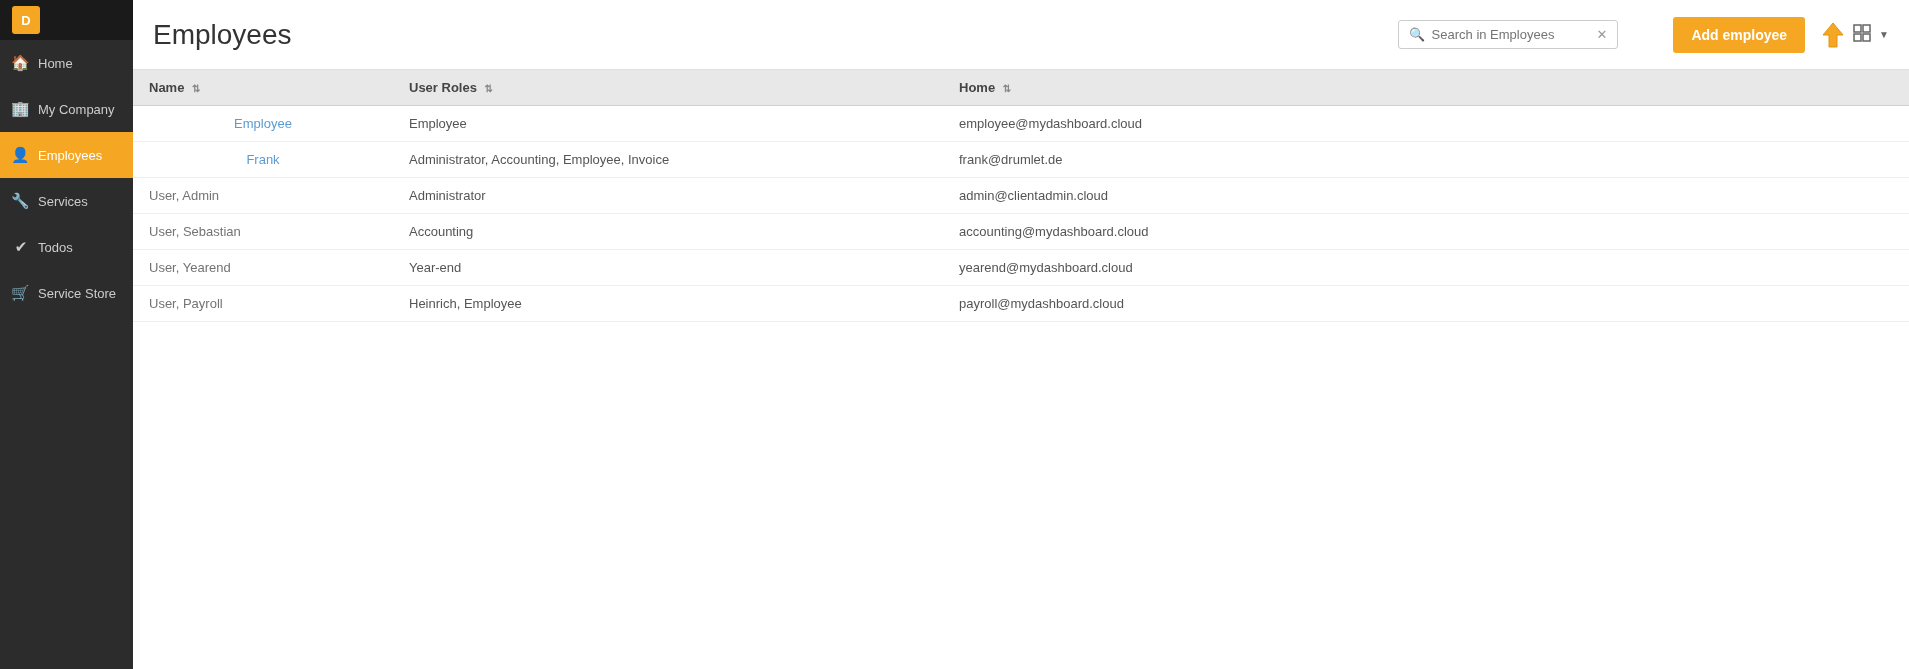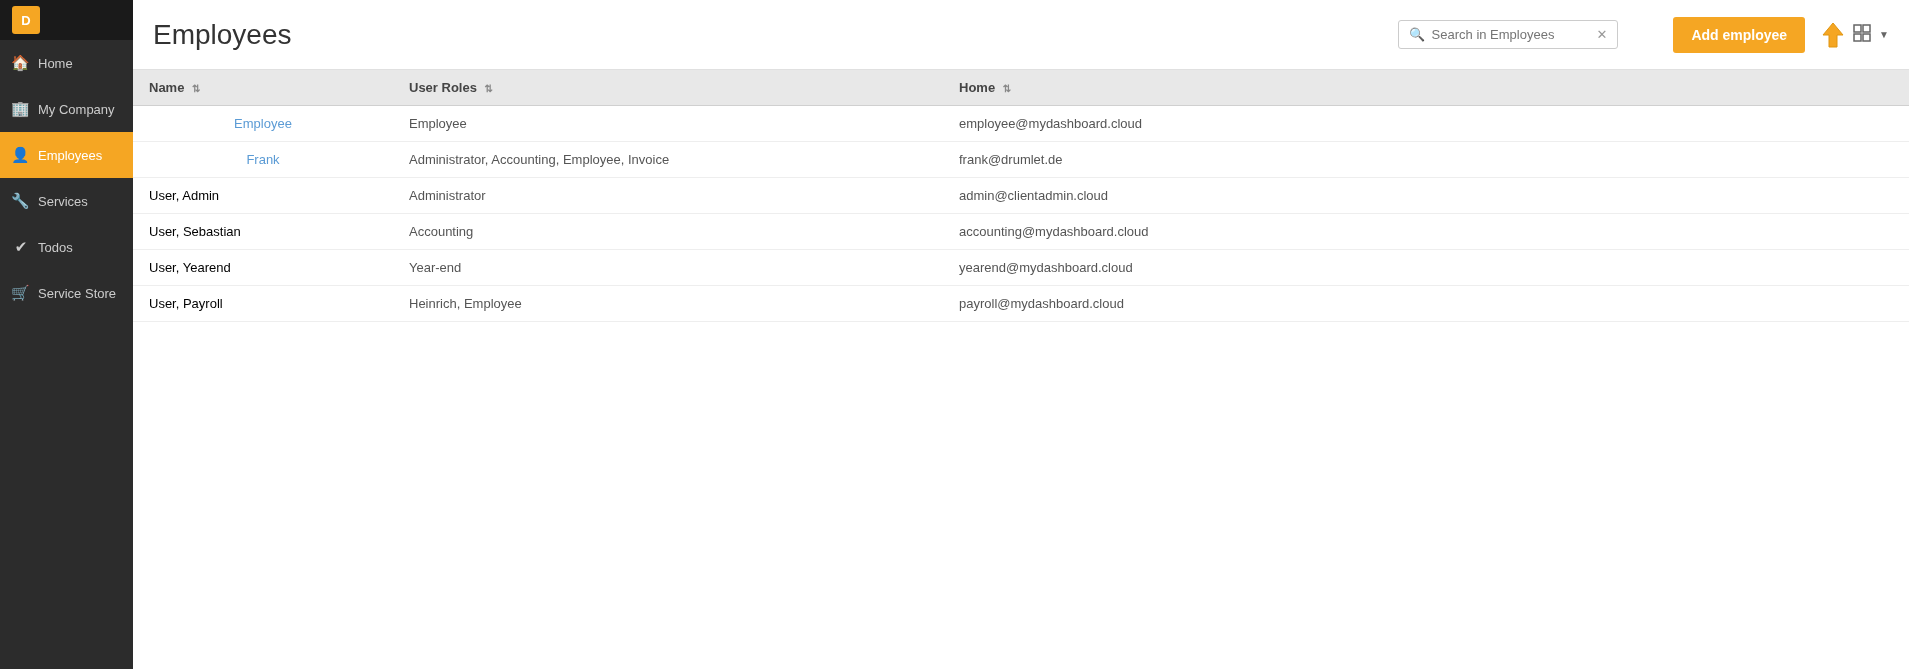--- a/index.html
+++ b/index.html
@@ -163,21 +163,21 @@
       padding: 10px 16px;
       font-size: 13px;
       color: #555;
     }
     tbody td.name-cell {
       color: #5b9bd5;
       cursor: pointer;
       text-align: center;
     }
     tbody td.name-cell-left {
-      color: #000000;
+      color: #737373;
       cursor: pointer;
     }
 
     .col-name { width: 260px; }
     .col-roles { width: 550px; }
     .col-email { }
   </style>
 </head>
 <body>
 

